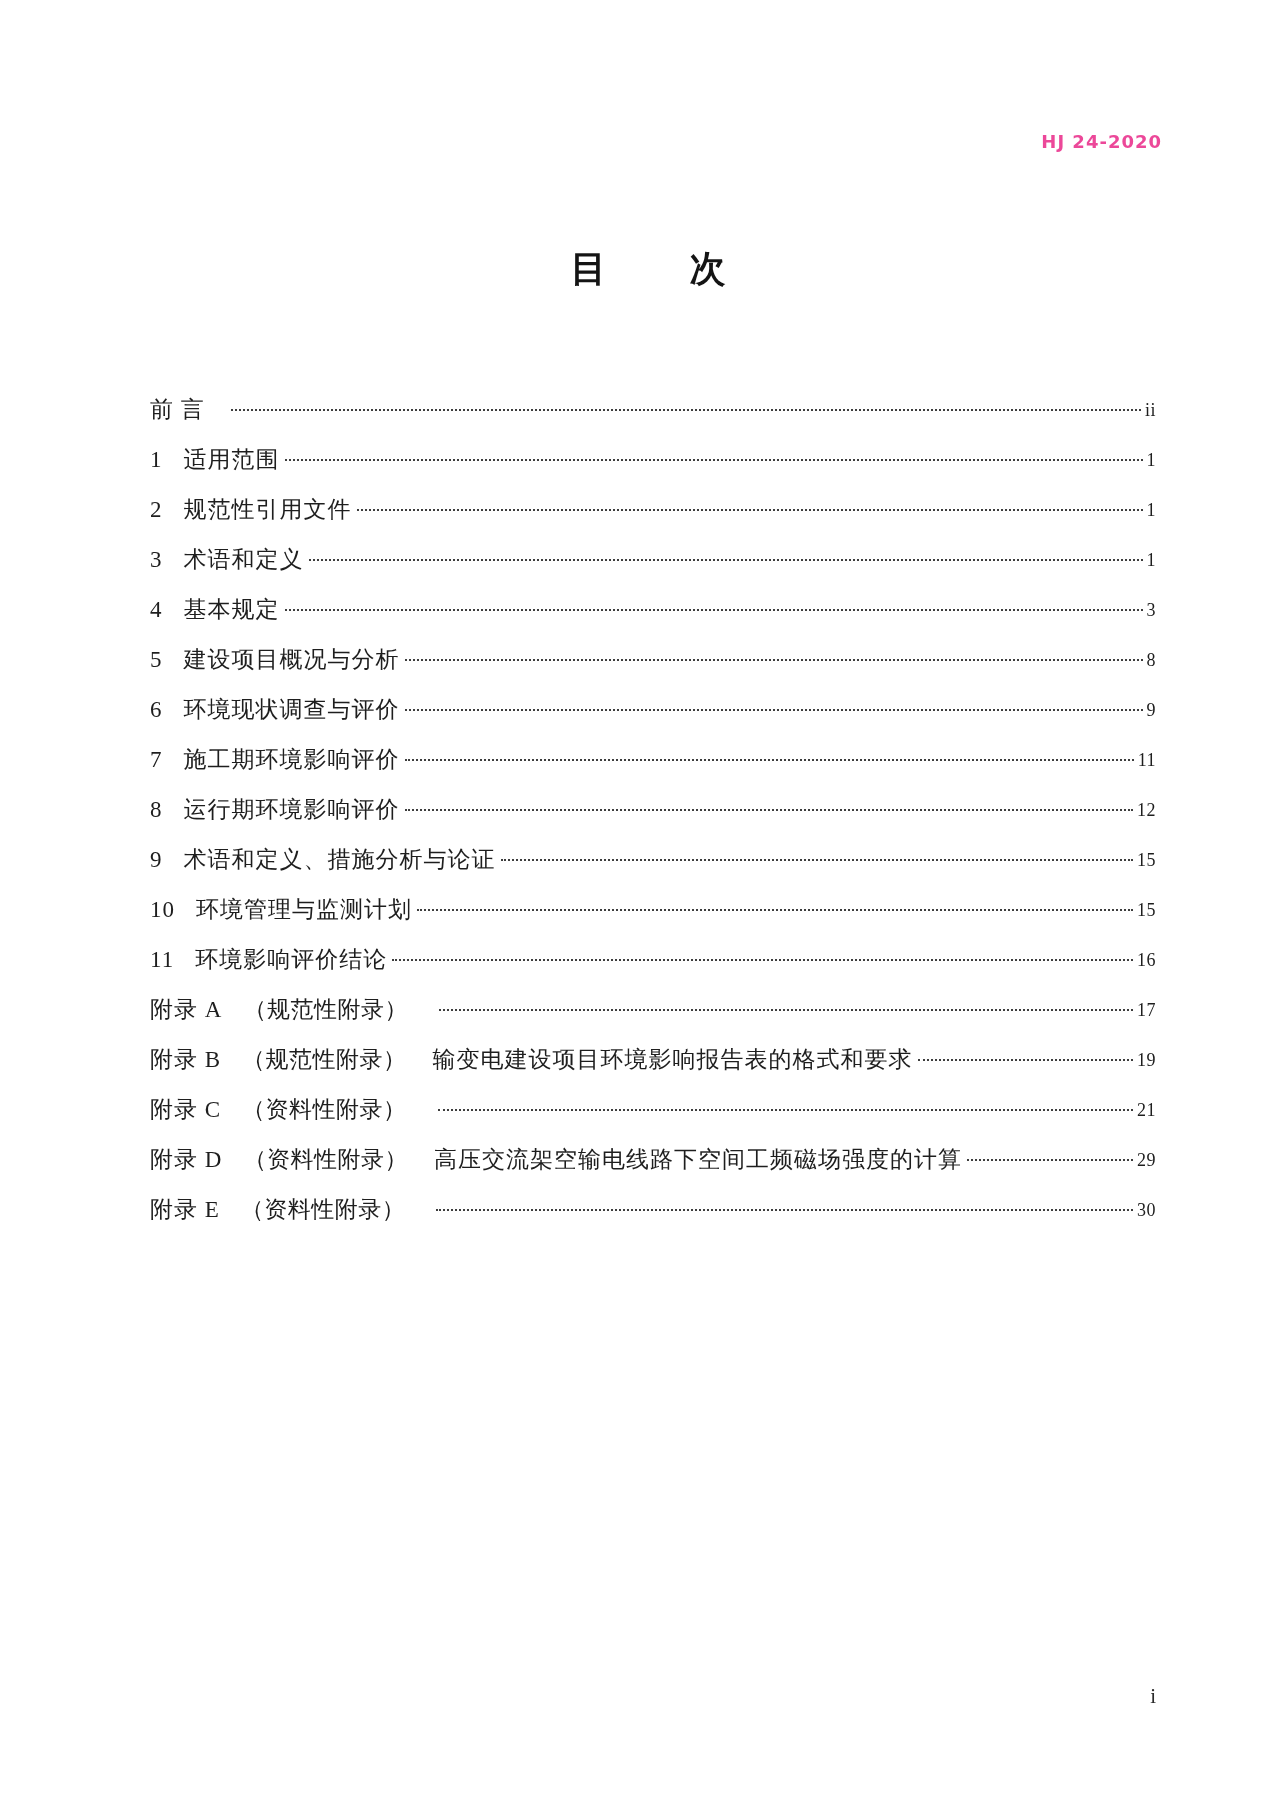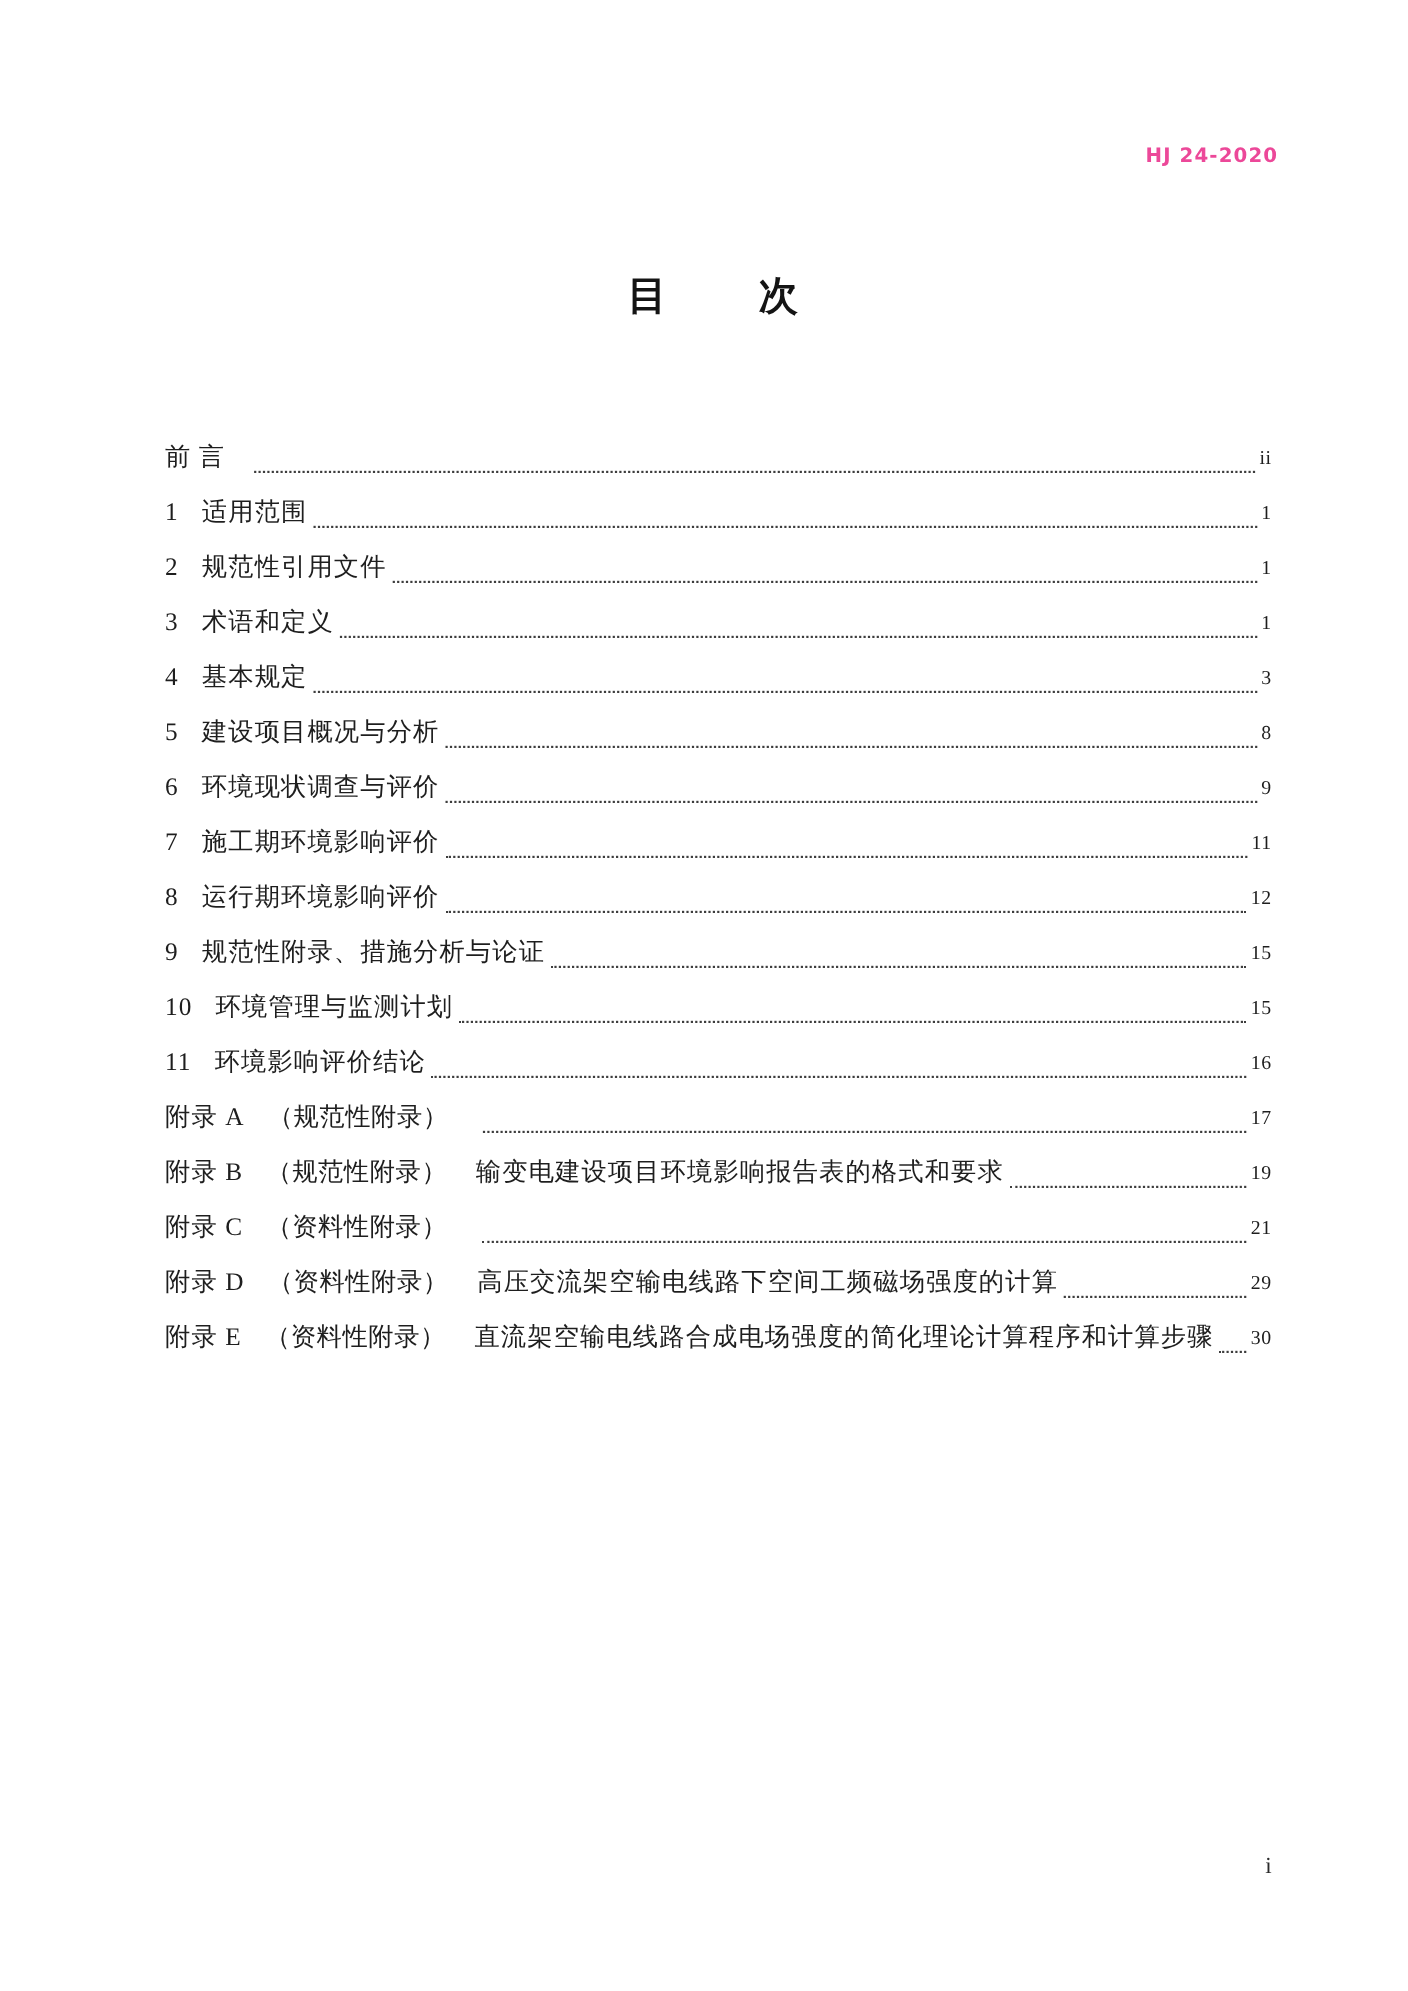--- a/index.html
+++ b/index.html
@@ -42,21 +42,21 @@
     white-space: pre;
   }
   .toc {
     position: absolute;
     top: 380px;
     left: 150px;
     right: 124px;
   }
   .toc-row {
     display: flex;
-    align-items: flex-end;
+    align-items: center;
     height: 50px;
     box-sizing: border-box;
     padding-top: 10px;
     font-size: 23px;
     line-height: 28px;
     white-space: nowrap;
   }
   .toc-row .num {
     margin-right: 21px;
     letter-spacing: 1px;
@@ -153,21 +153,21 @@
     <div class="toc-row">
     <span class="num">8</span>
 
     <span class="sect">运行期环境影响评价</span>
     <span class="leader"></span>
     <span class="pg">12</span>
   </div>
     <div class="toc-row">
     <span class="num">9</span>
 
-    <span class="sect">规范性附录、措施分析与论证</span>
+    <span class="sect">术语和定义、措施分析与论证</span>
     <span class="leader"></span>
     <span class="pg">15</span>
   </div>
     <div class="toc-row">
     <span class="num">10</span>
 
     <span class="sect">环境管理与监测计划</span>
     <span class="leader"></span>
     <span class="pg">15</span>
   </div>
@@ -200,19 +200,18 @@
     <div class="toc-row">
     <span class="num">附录 D</span>
     <span class="atype">（资料性附录）</span>
     <span class="sect">高压交流架空输电线路下空间工频磁场强度的计算</span>
     <span class="leader"></span>
     <span class="pg">29</span>
   </div>
     <div class="toc-row">
     <span class="num">附录 E</span>
     <span class="atype">（资料性附录）</span>
-    <span class="sect">直流架空输电线路合成电场强度的简化理论计算程序和计算步骤</span>
     <span class="leader"></span>
     <span class="pg">30</span>
   </div>
   </div>
 
 <div class="footer-page">i</div>
 
 </body></html>

